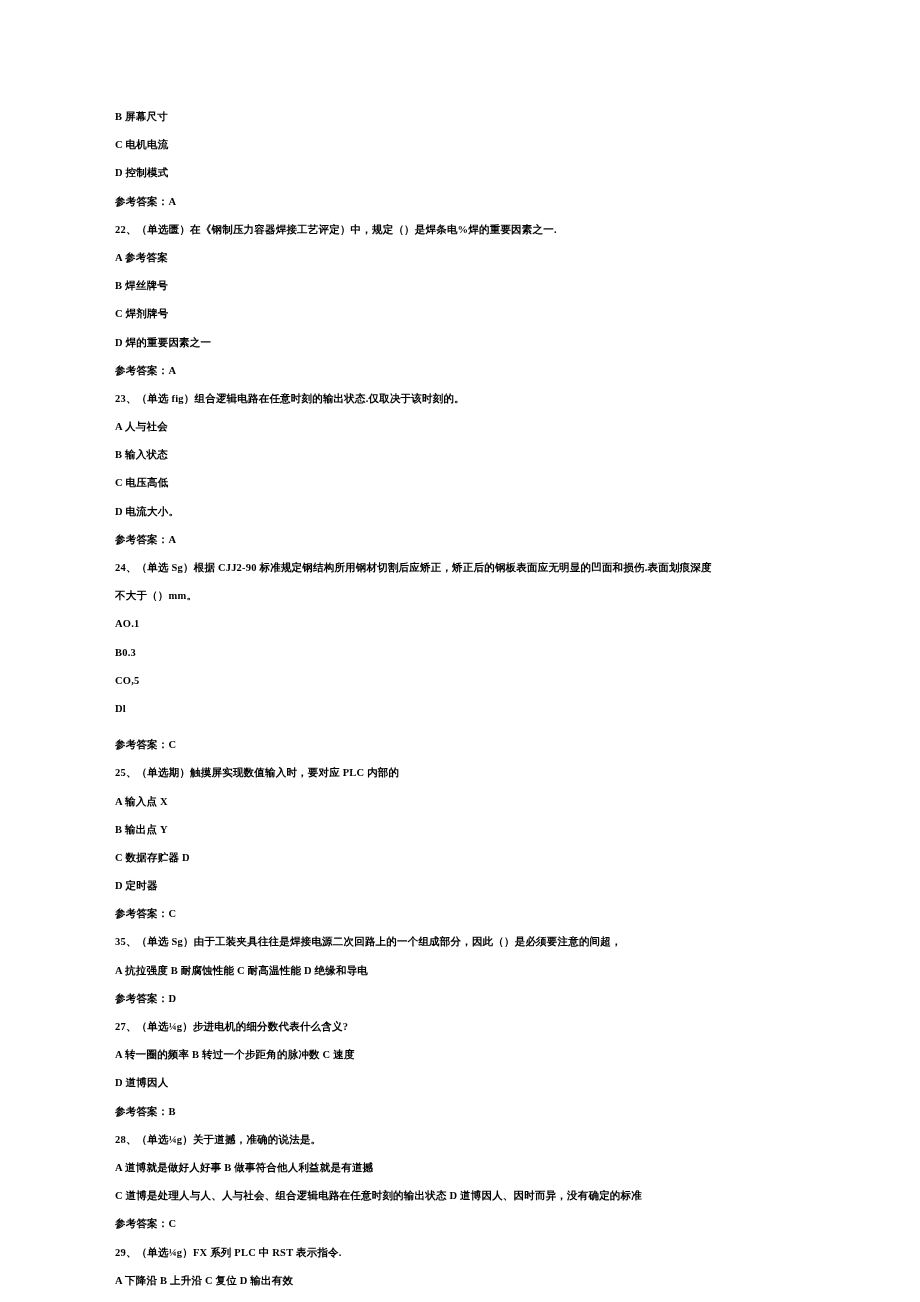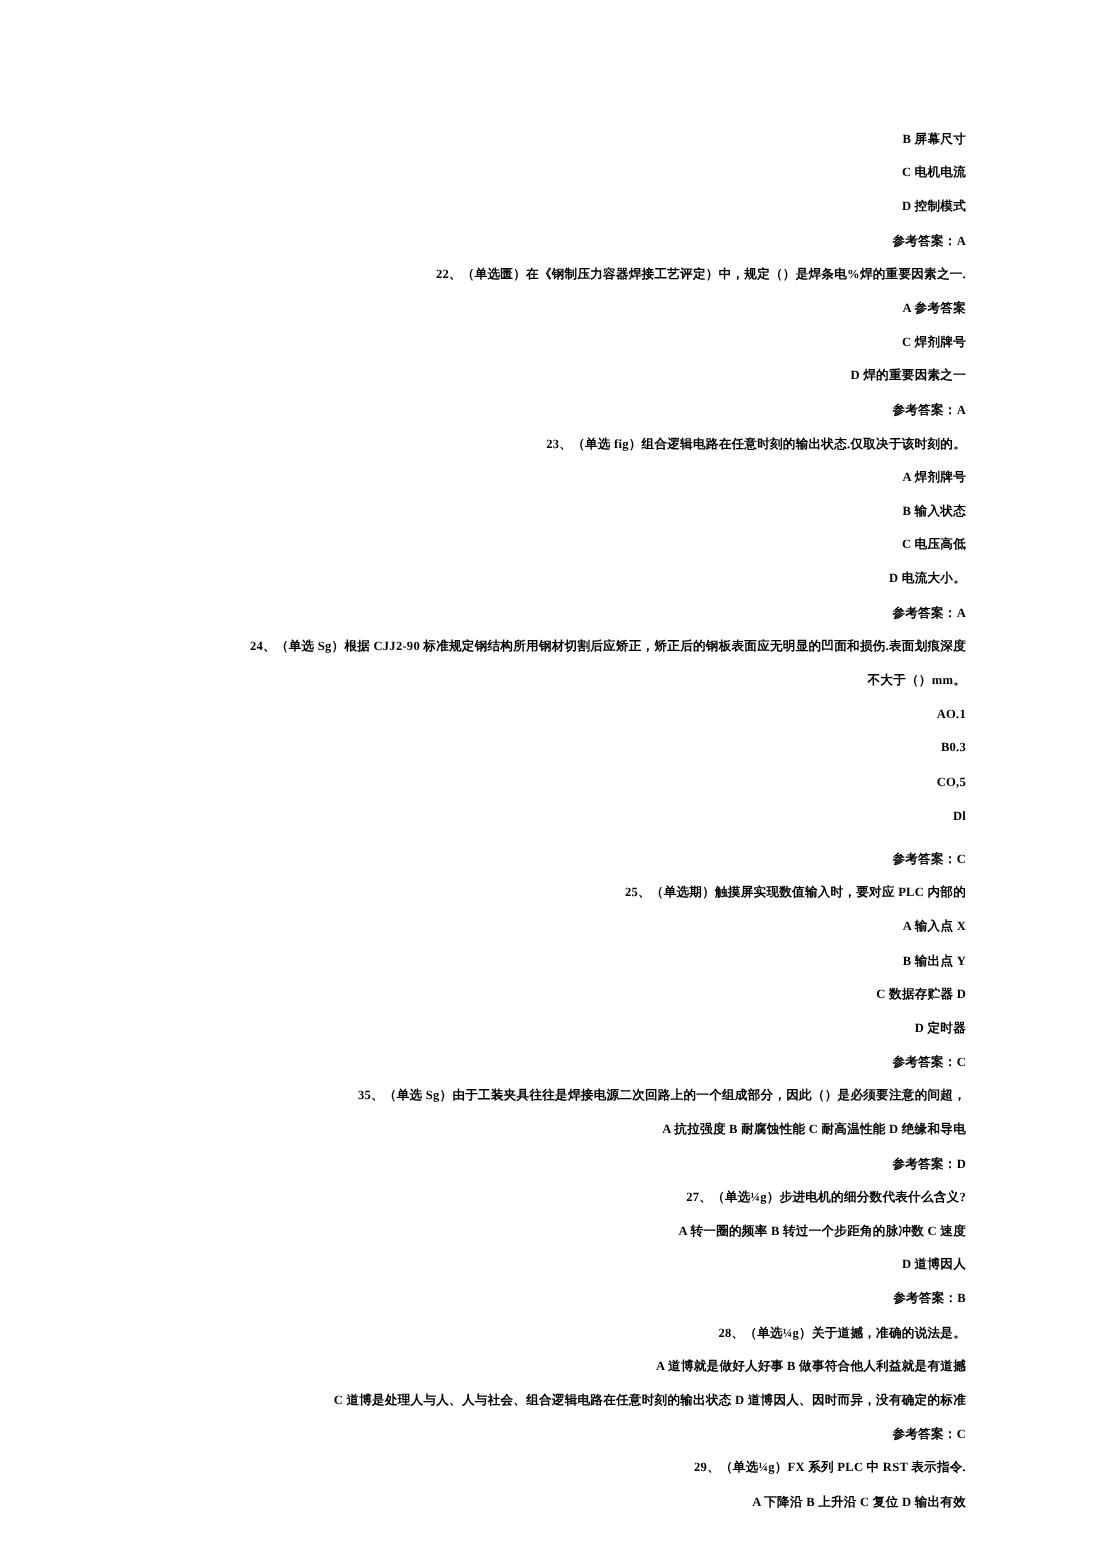--- a/index.html
+++ b/index.html
@@ -12,45 +12,45 @@
   .page {
     padding: 110px 115px 60px 115px;
     box-sizing: border-box;
   }
   .line {
     font-size: 10.5px;
     color: #333333;
     line-height: 1.4;
     margin-bottom: 13.5px;
     letter-spacing: 0.2px;
-    text-align: right;
   }
   .bold {
     font-weight: bold;
     color: #000000;
   }
 </style>
 </head>
 <body>
 
 <div class="page">
 
   <div class="line"><span class="bold">B 屏幕尺寸</span></div>
   <div class="line"><span class="bold">C 电机电流</span></div>
   <div class="line"><span class="bold">D 控制模式</span></div>
   <div class="line"><span class="bold">参考答案：A</span></div>
 
   <div class="line"><span class="bold">22、（单选匮）在《钢制压力容器焊接工艺评定）中，规定（）是焊条电%焊的重要因素之一.</span></div>
   <div class="line"><span class="bold">A 参考答案</span></div>
+  <div class="line"><span class="bold">B 焊丝牌号</span></div>
   <div class="line"><span class="bold">C 焊剂牌号</span></div>
   <div class="line"><span class="bold">D 焊的重要因素之一</span></div>
   <div class="line"><span class="bold">参考答案：A</span></div>
 
   <div class="line"><span class="bold">23、（单选 fig）组合逻辑电路在任意时刻的输出状态.仅取决于该时刻的。</span></div>
-  <div class="line"><span class="bold">A 焊剂牌号</span></div>
+  <div class="line"><span class="bold">A 人与社会</span></div>
   <div class="line"><span class="bold">B 输入状态</span></div>
   <div class="line"><span class="bold">C 电压高低</span></div>
   <div class="line"><span class="bold">D 电流大小。</span></div>
   <div class="line"><span class="bold">参考答案：A</span></div>
 
   <div class="line"><span class="bold">24、（单选 Sg）根据 CJJ2-90 标准规定钢结构所用钢材切割后应矫正，矫正后的钢板表面应无明显的凹面和损伤.表面划痕深度</span></div>
   <div class="line"><span class="bold">不大于（）mm。</span></div>
   <div class="line"><span class="bold">AO.1</span></div>
   <div class="line"><span class="bold">B0.3</span></div>
   <div class="line"><span class="bold">CO,5</span></div>

